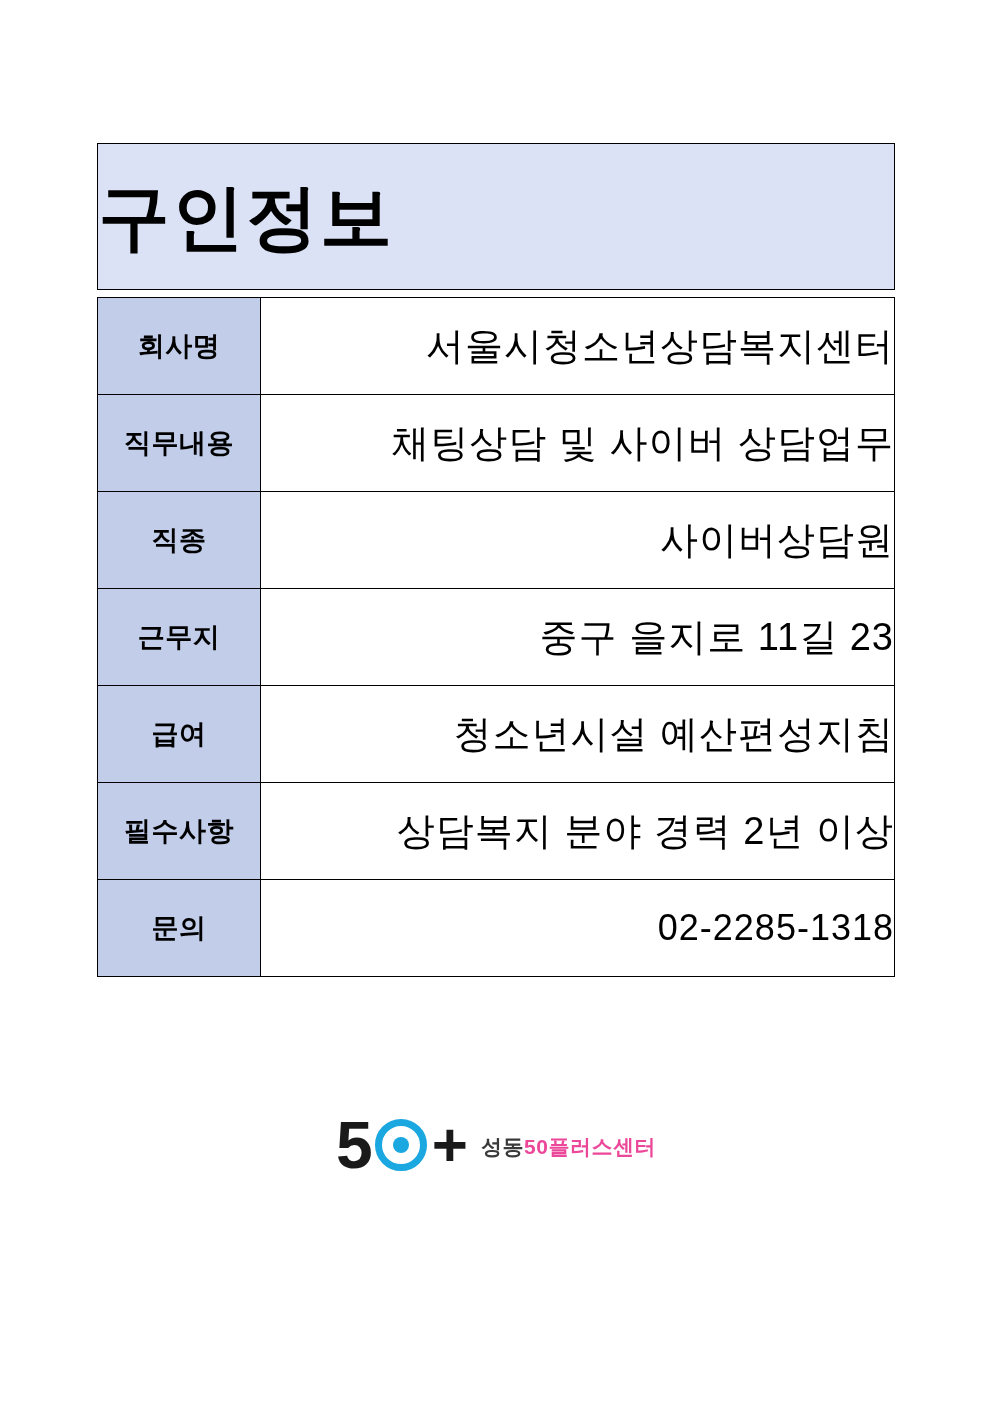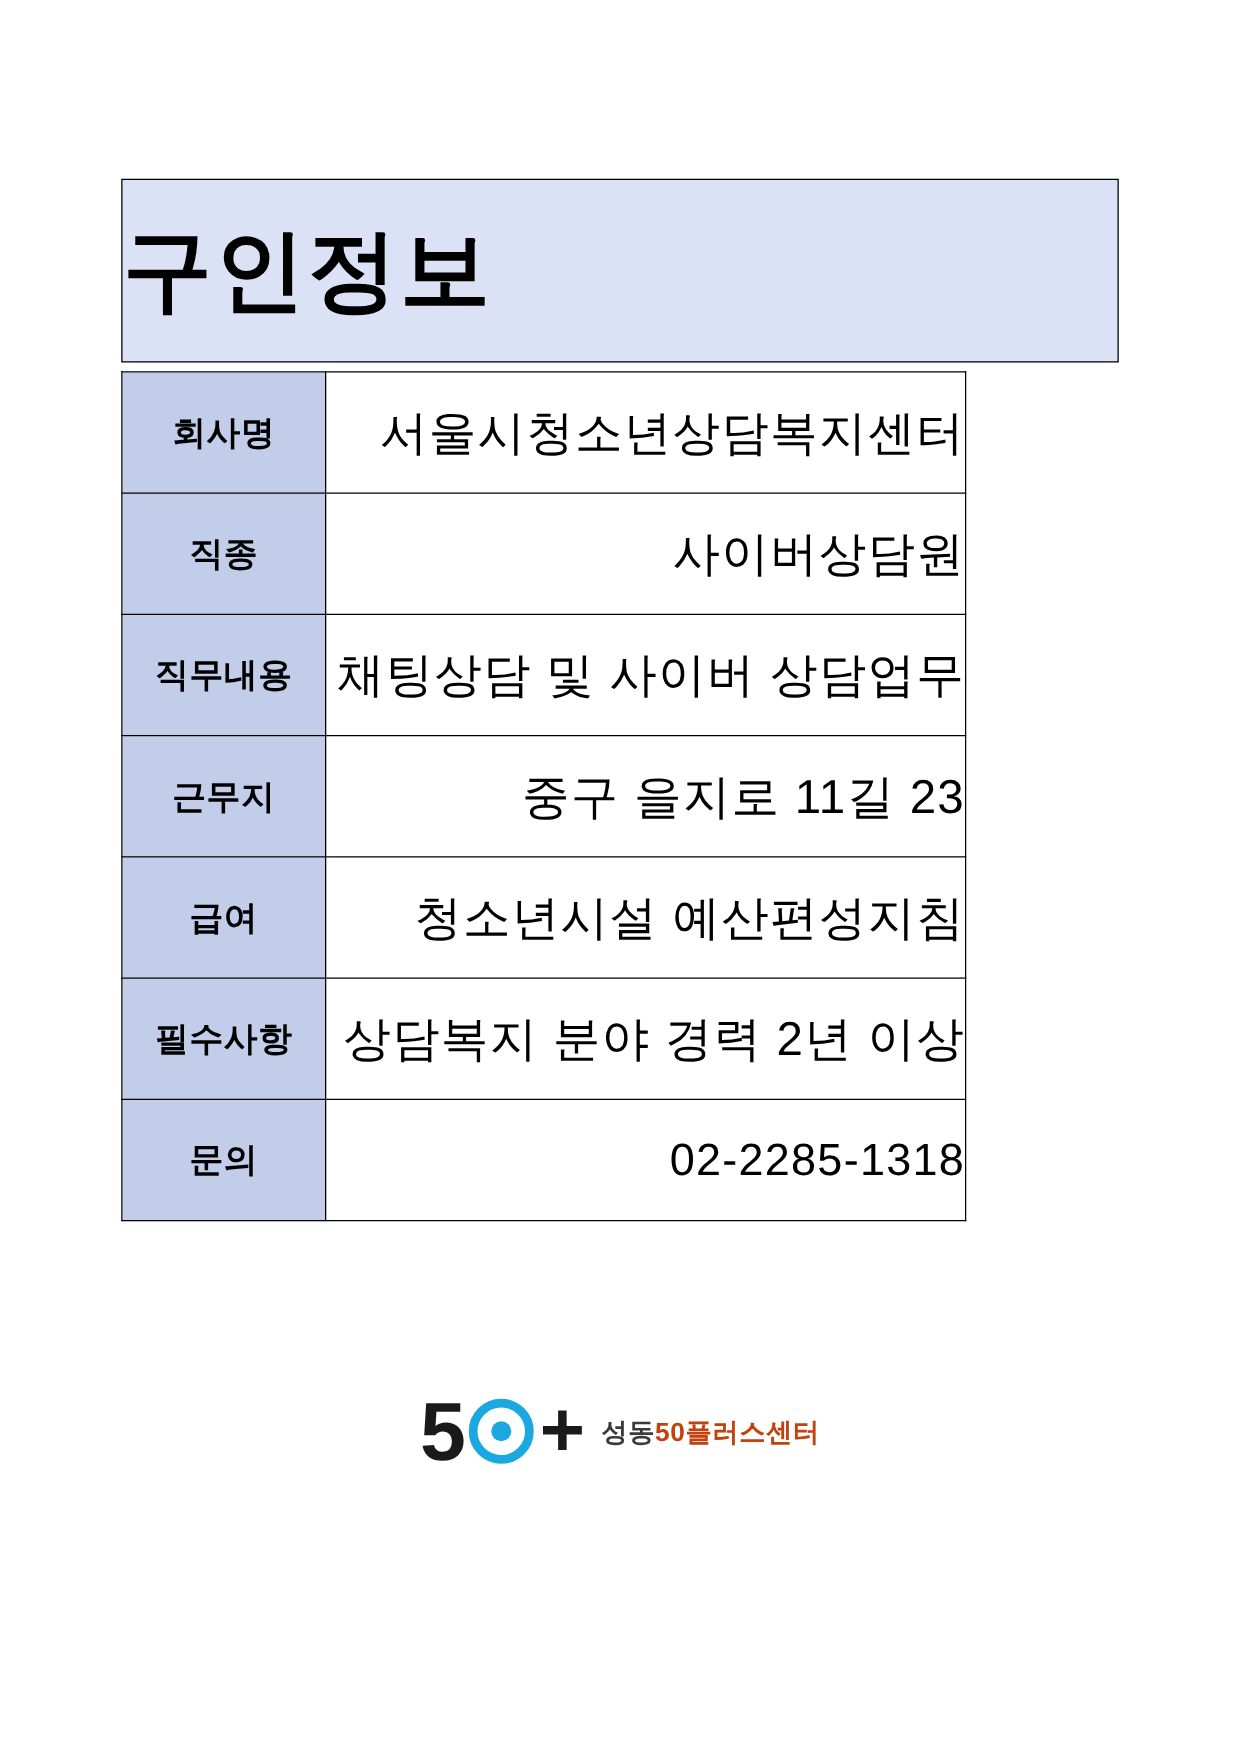--- a/index.html
+++ b/index.html
@@ -38,21 +38,21 @@
   }
   .title-text {
     font-size: 72px;
     font-weight: bold;
     letter-spacing: 2px;
     line-height: 1;
     font-family: "Liberation Sans", sans-serif;
   }
   table.info {
     border-collapse: collapse;
-    width: 676px;
+    width: 798px;
     table-layout: fixed;
     margin-top: 7px;
   }
   table.info td {
     border: 1px solid #000000;
     box-sizing: border-box;
     padding: 0;
     height: 97px;
     vertical-align: middle;
   }
@@ -138,21 +138,21 @@
   }
   .logo-text .l1 {
     font-size: 21px;
     font-weight: bold;
     color: #3a3a3a;
     letter-spacing: 0.5px;
   }
   .logo-text .l2 {
     font-size: 21px;
     font-weight: bold;
-    color: #c2410c;
+    color: #ec4899;
     letter-spacing: 0.5px;
   }
 </style>
 </head>
 <body>
 
 <div class="page">
 
   <div class="doc-wrap">
 
@@ -160,26 +160,26 @@
       <div class="title-text">구인정보</div>
     </div>
 
     <table class="info">
       <tbody>
         <tr>
           <td class="label">회사명</td>
           <td class="value">서울시청소년상담복지센터</td>
         </tr>
         <tr>
+          <td class="label">직무내용</td>
+          <td class="value">채팅상담 및 사이버 상담업무</td>
+        </tr>
+        <tr>
           <td class="label">직종</td>
           <td class="value">사이버상담원</td>
-        </tr>
-        <tr>
-          <td class="label">직무내용</td>
-          <td class="value">채팅상담 및 사이버 상담업무</td>
         </tr>
         <tr>
           <td class="label">근무지</td>
           <td class="value">중구 을지로 11길 23</td>
         </tr>
         <tr>
           <td class="label">급여</td>
           <td class="value">청소년시설 예산편성지침</td>
         </tr>
         <tr>

